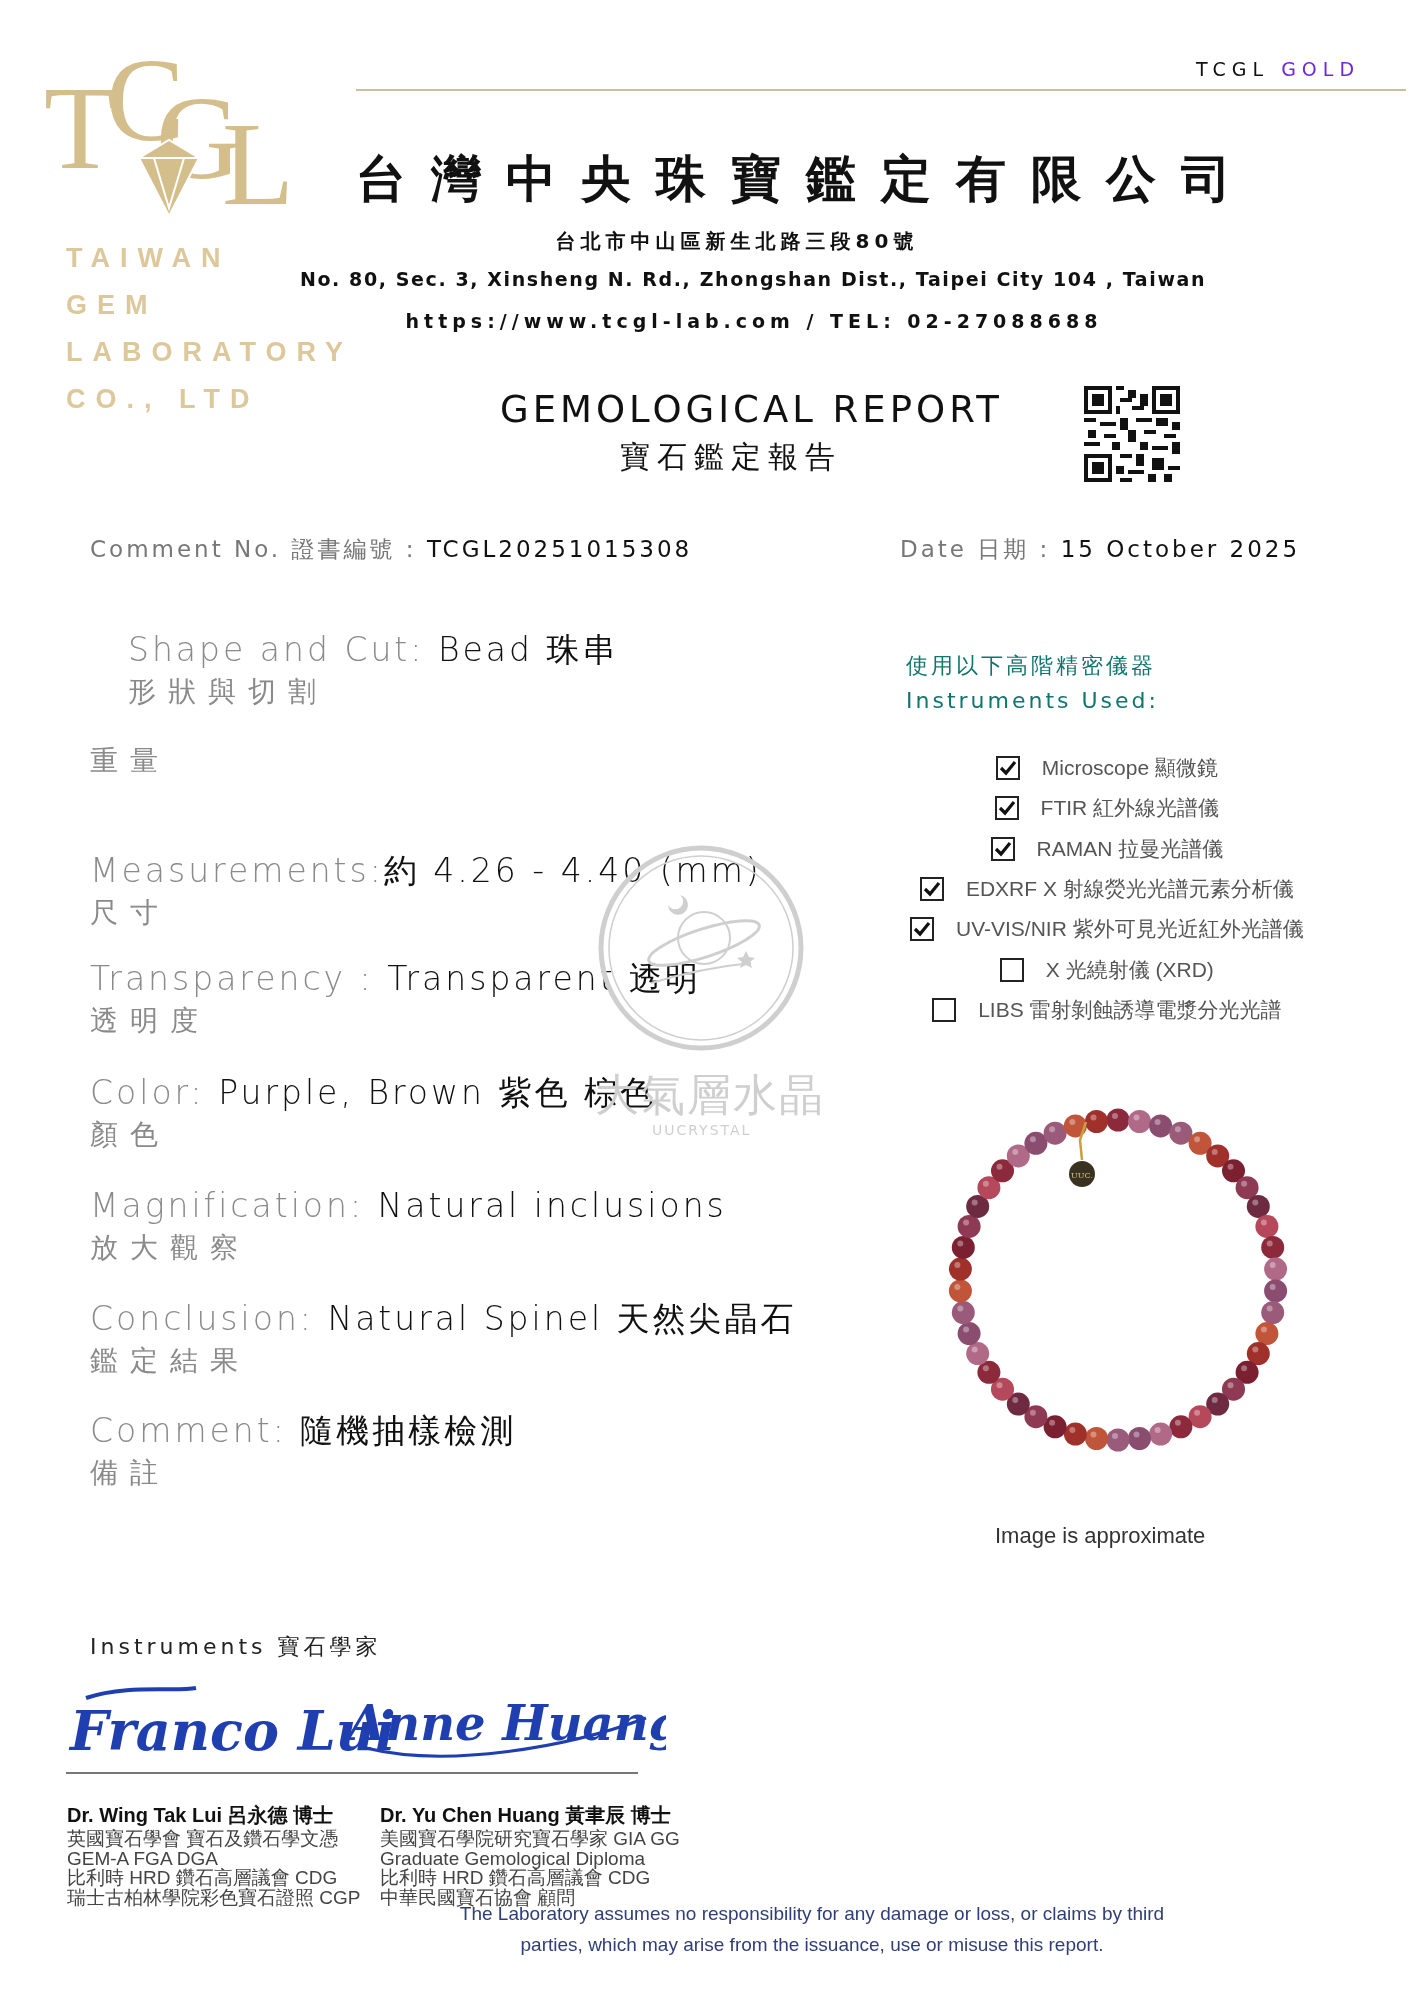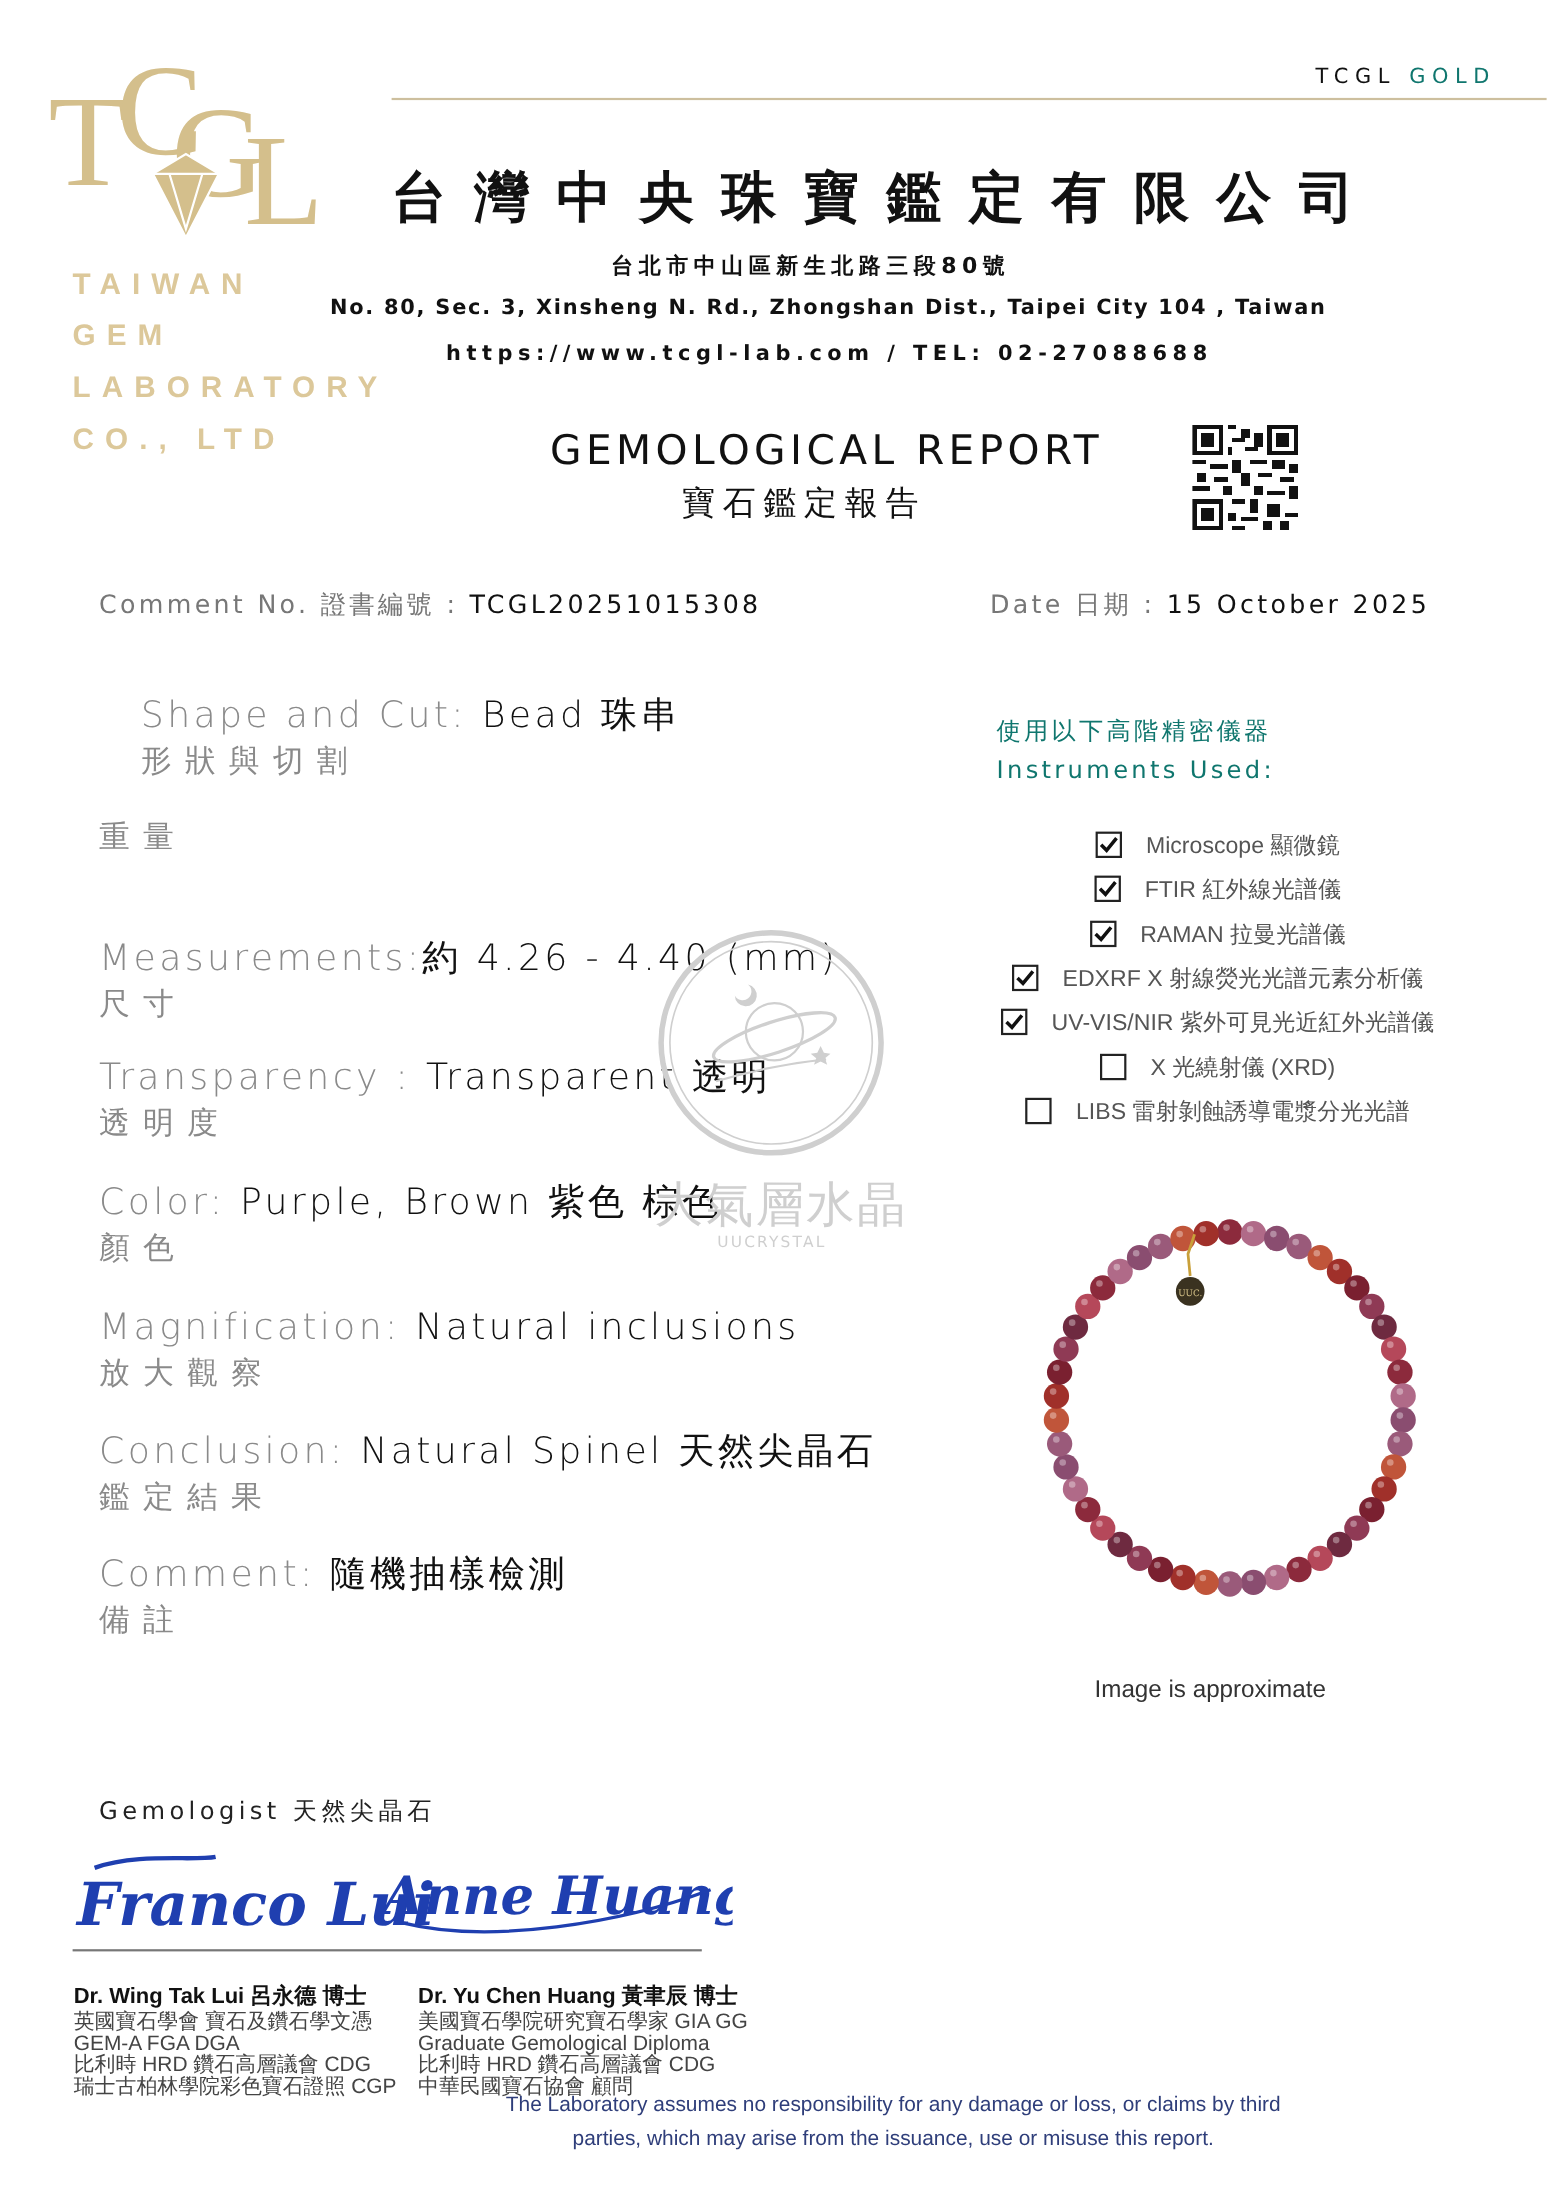--- a/index.html
+++ b/index.html
@@ -4,21 +4,21 @@
 <style>
   * { box-sizing: border-box; margin: 0; padding: 0; }
   html, body { width: 1414px; height: 2000px; background: #ffffff; overflow: hidden; }
   body { position: relative; font-family: "DejaVu Sans", sans-serif; color: #111; }
   .abs { position: absolute; white-space: nowrap; }
   .logo { left: 44px; top: 48px; width: 262px; height: 172px; }
   .logo-lines { left: 66px; top: 240px; }
   .logo-line { display: block; font-family: "Liberation Sans", sans-serif; font-weight: bold; font-size: 27px; letter-spacing: 10px; color: #dcc89a; height: 47px; line-height: 36px; }
   .hdr-rule { left: 356px; top: 89px; width: 1050px; height: 2px; background: #cdbf9e; }
   .tcgl-gold { left: 1196px; top: 58px; font-size: 19px; letter-spacing: 6px; font-family: "DejaVu Sans", sans-serif; }
-  .tcgl-gold .g { color: #0f766e; margin-top: 12px; }
+  .tcgl-gold .g { color: #6d28d9; margin-top: 12px; }
   .company-cn { left: 356px; top: 146px; font-size: 50px; letter-spacing: 25px; font-weight: bold; color: #111; }
   .addr-cn { left: 0; width: 1414px; top: 228px; text-align: center; font-size: 20px; letter-spacing: 5px; font-weight: bold; padding-left: 60px; }
   .addr-en { left: 0; width: 1414px; top: 268px; text-align: center; font-size: 19px; letter-spacing: 1.6px; padding-left: 92px; font-weight: bold; }
   .addr-url { left: 0; width: 1414px; top: 310px; text-align: center; font-size: 19px; letter-spacing: 5px; padding-left: 94px; font-weight: bold; }
   .report-title { left: 500px; top: 388px; font-size: 37px; letter-spacing: 4px; font-family: "DejaVu Sans", sans-serif; color: #111; }
   .report-title-cn { left: 620px; top: 437px; font-size: 30px; letter-spacing: 7px; color: #111; }
   .qr { left: 1084px; top: 386px; width: 96px; height: 96px; }
   .meta { top: 534px; font-size: 23px; letter-spacing: 3px; color: #777; font-family: "DejaVu Sans", sans-serif; }
   .meta .v { color: #111; }
   .field { left: 90px; }
@@ -330,21 +330,21 @@
       <circle cx="132.4" cy="21.9" r="3" fill="rgba(255,255,255,0.35)"></circle>
       <circle cx="156.5" cy="21.5" r="11.5" fill="#a0302a"></circle>
       <circle cx="153.5" cy="17.5" r="3" fill="rgba(255,255,255,0.35)"></circle>
       <path d="M146 22 L140 40 L142 60" stroke="#c9a03a" stroke-width="2.5" fill="none"></path>
       <circle cx="142" cy="74" r="13" fill="#3a3220"></circle>
       <text x="142" y="78" text-anchor="middle" font-size="8" fill="#d8c58a" font-family="DejaVu Serif, serif">UUC.</text>
     </svg>
 </div>
 <div class="abs img-caption">Image is approximate</div>
 
-<div class="abs gemologist">Gemologist 天然尖晶石</div>
+<div class="abs gemologist">Instruments 寶石學家</div>
 <div class="abs sig">
   <svg width="600" height="100" viewBox="0 0 600 100">
     <text x="4" y="72" font-family="DejaVu Serif, serif" font-style="italic" font-weight="bold" font-size="54" fill="#1f3fb0">Franco Lui</text>
     <text x="282" y="62" font-family="DejaVu Serif, serif" font-style="italic" font-weight="bold" font-size="48" fill="#1f3fb0">Anne Huang</text>
     <path d="M20 20 C60 6 110 14 130 10" stroke="#1f3fb0" stroke-width="4" fill="none"></path>
     <path d="M300 70 C380 90 500 70 580 40" stroke="#1f3fb0" stroke-width="3" fill="none"></path>
   </svg>
 </div>
 <div class="abs sig-rule"></div>
 

